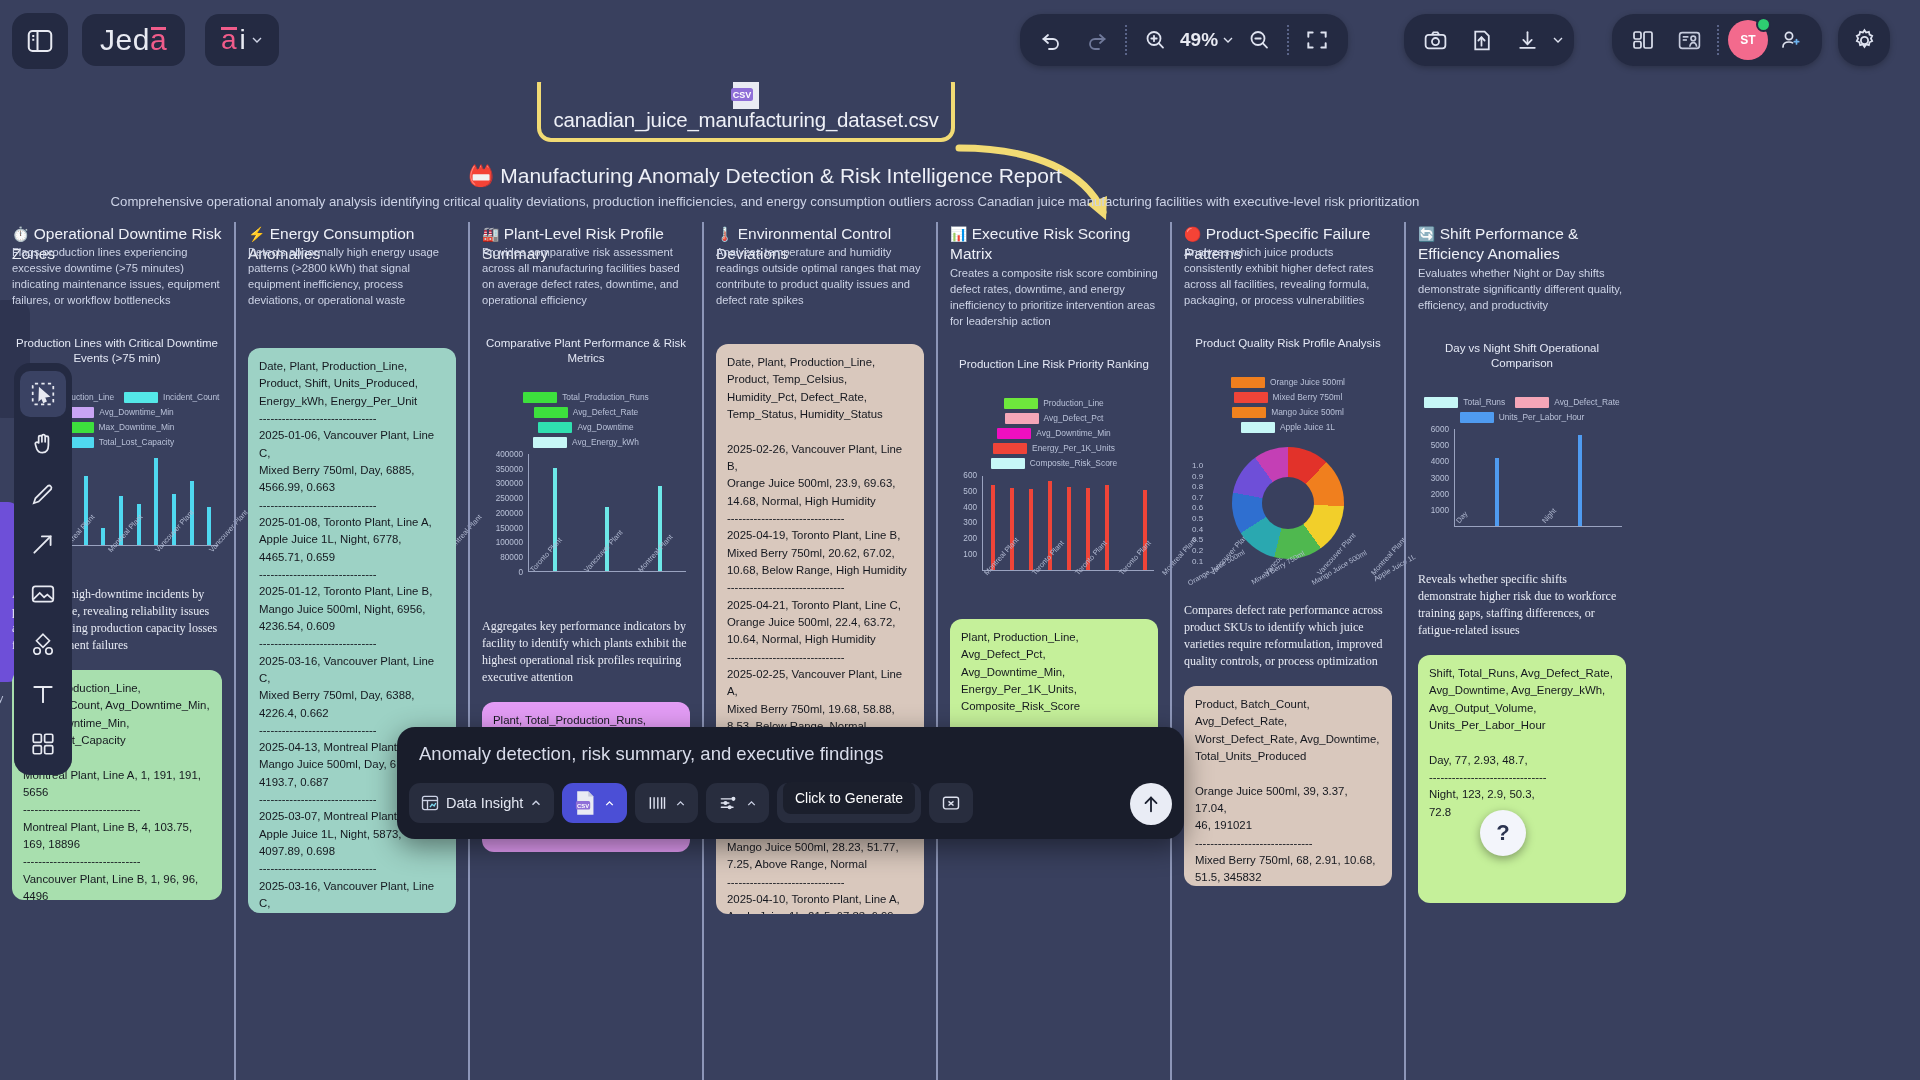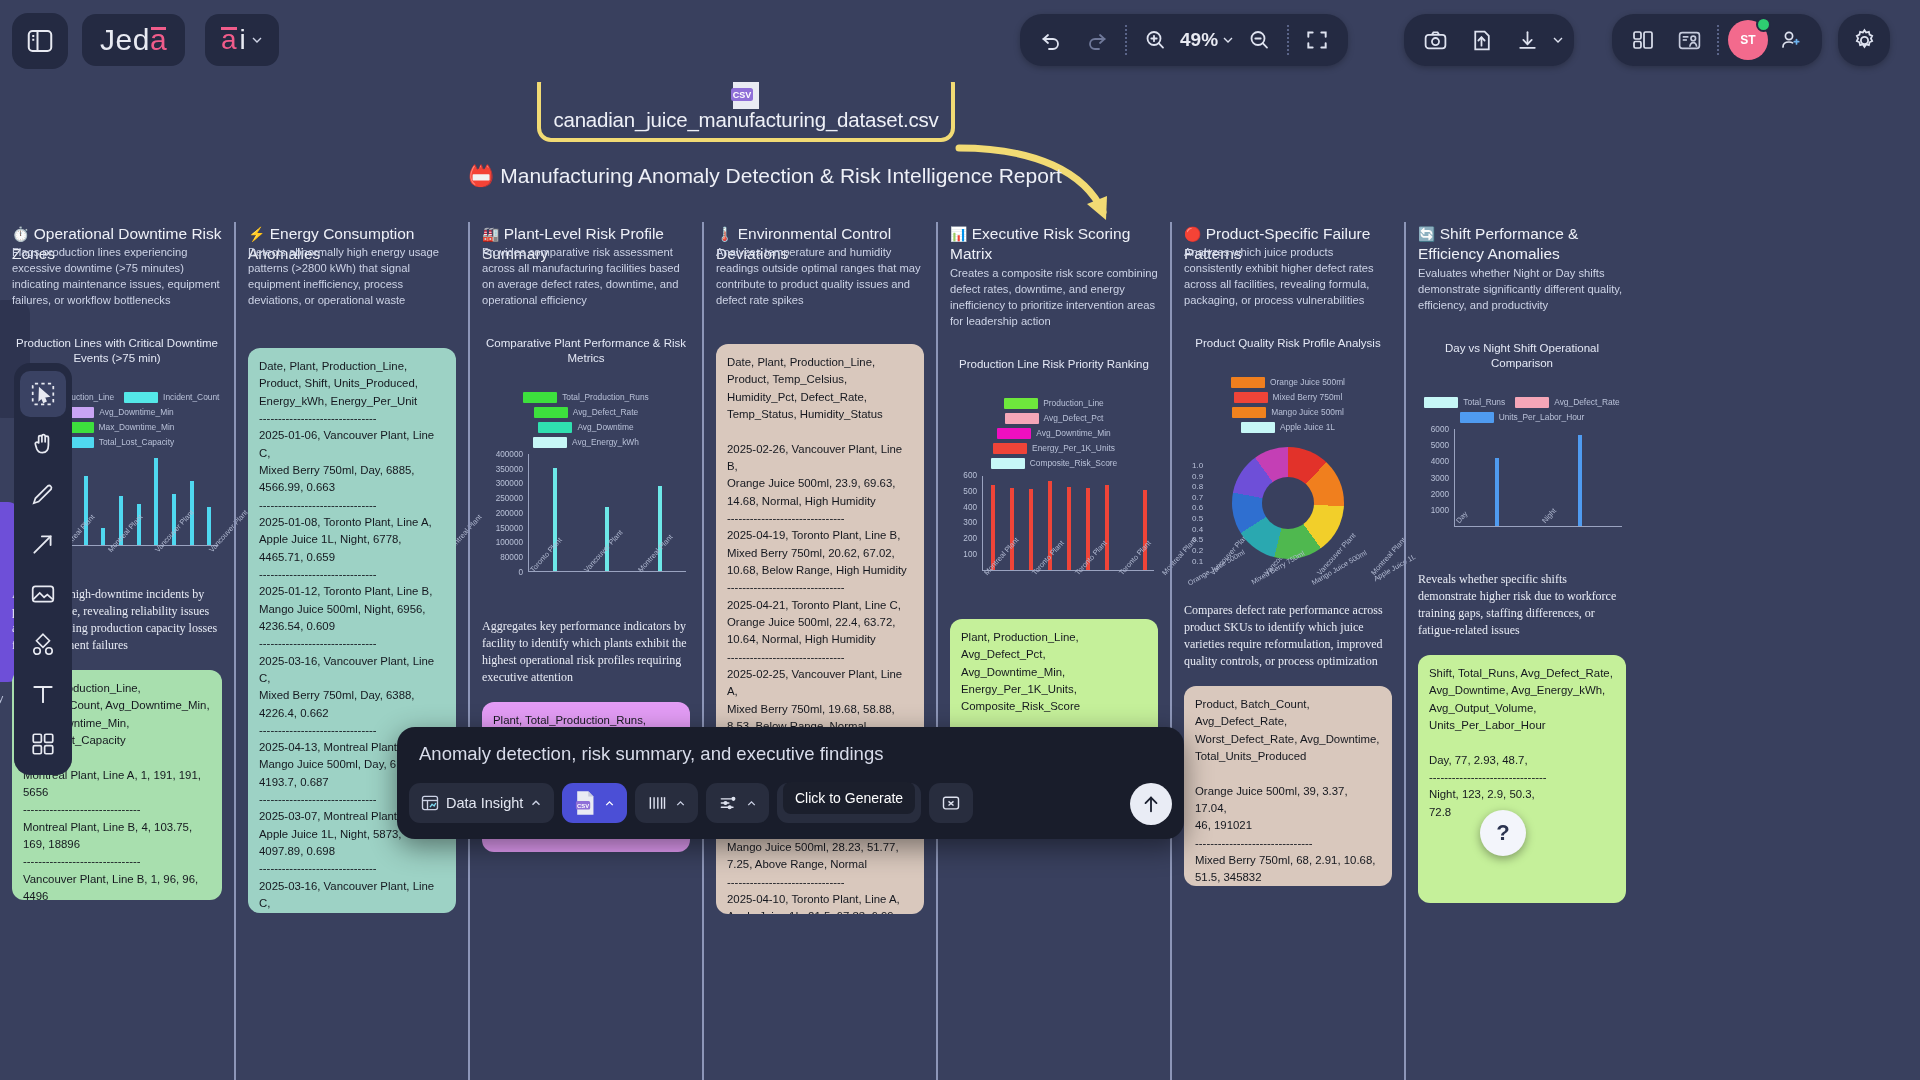--- a/index.html
+++ b/index.html
@@ -367,20 +367,21 @@
       </div>
 
       <div class="arrow">
         <svg width="190" height="130" viewBox="0 0 190 130" fill="none">
           <path d="M4 36 C 80 36, 130 60, 148 100" stroke="#f2db74" stroke-width="7" stroke-linecap="round"></path>
           <path d="M132 92 L151 108 L152 84 Z" fill="#f2db74"></path>
         </svg>
       </div>
 
       <div class="rpt-title">📛 Manufacturing Anomaly Detection &amp; Risk Intelligence Report</div>
+      <div class="rpt-sub">Comprehensive operational anomaly analysis identifying critical quality deviations, production inefficiencies, and energy consumption outliers across Canadian juice manufacturing facilities with executive-level risk prioritization</div>
 
       <div class="cols">
 
         <div class="col">
           <div class="c-title">
             <span class="emo">⏱️</span>
             <span>Operational Downtime Risk Zones</span>
           </div>
           <div class="c-desc c-overlap">Flags production lines experiencing excessive downtime (&gt;75 minutes) indicating maintenance issues, equipment failures, or workflow bottlenecks</div>
           <div class="chart-title">Production Lines with Critical Downtime Events (&gt;75 min)</div>

